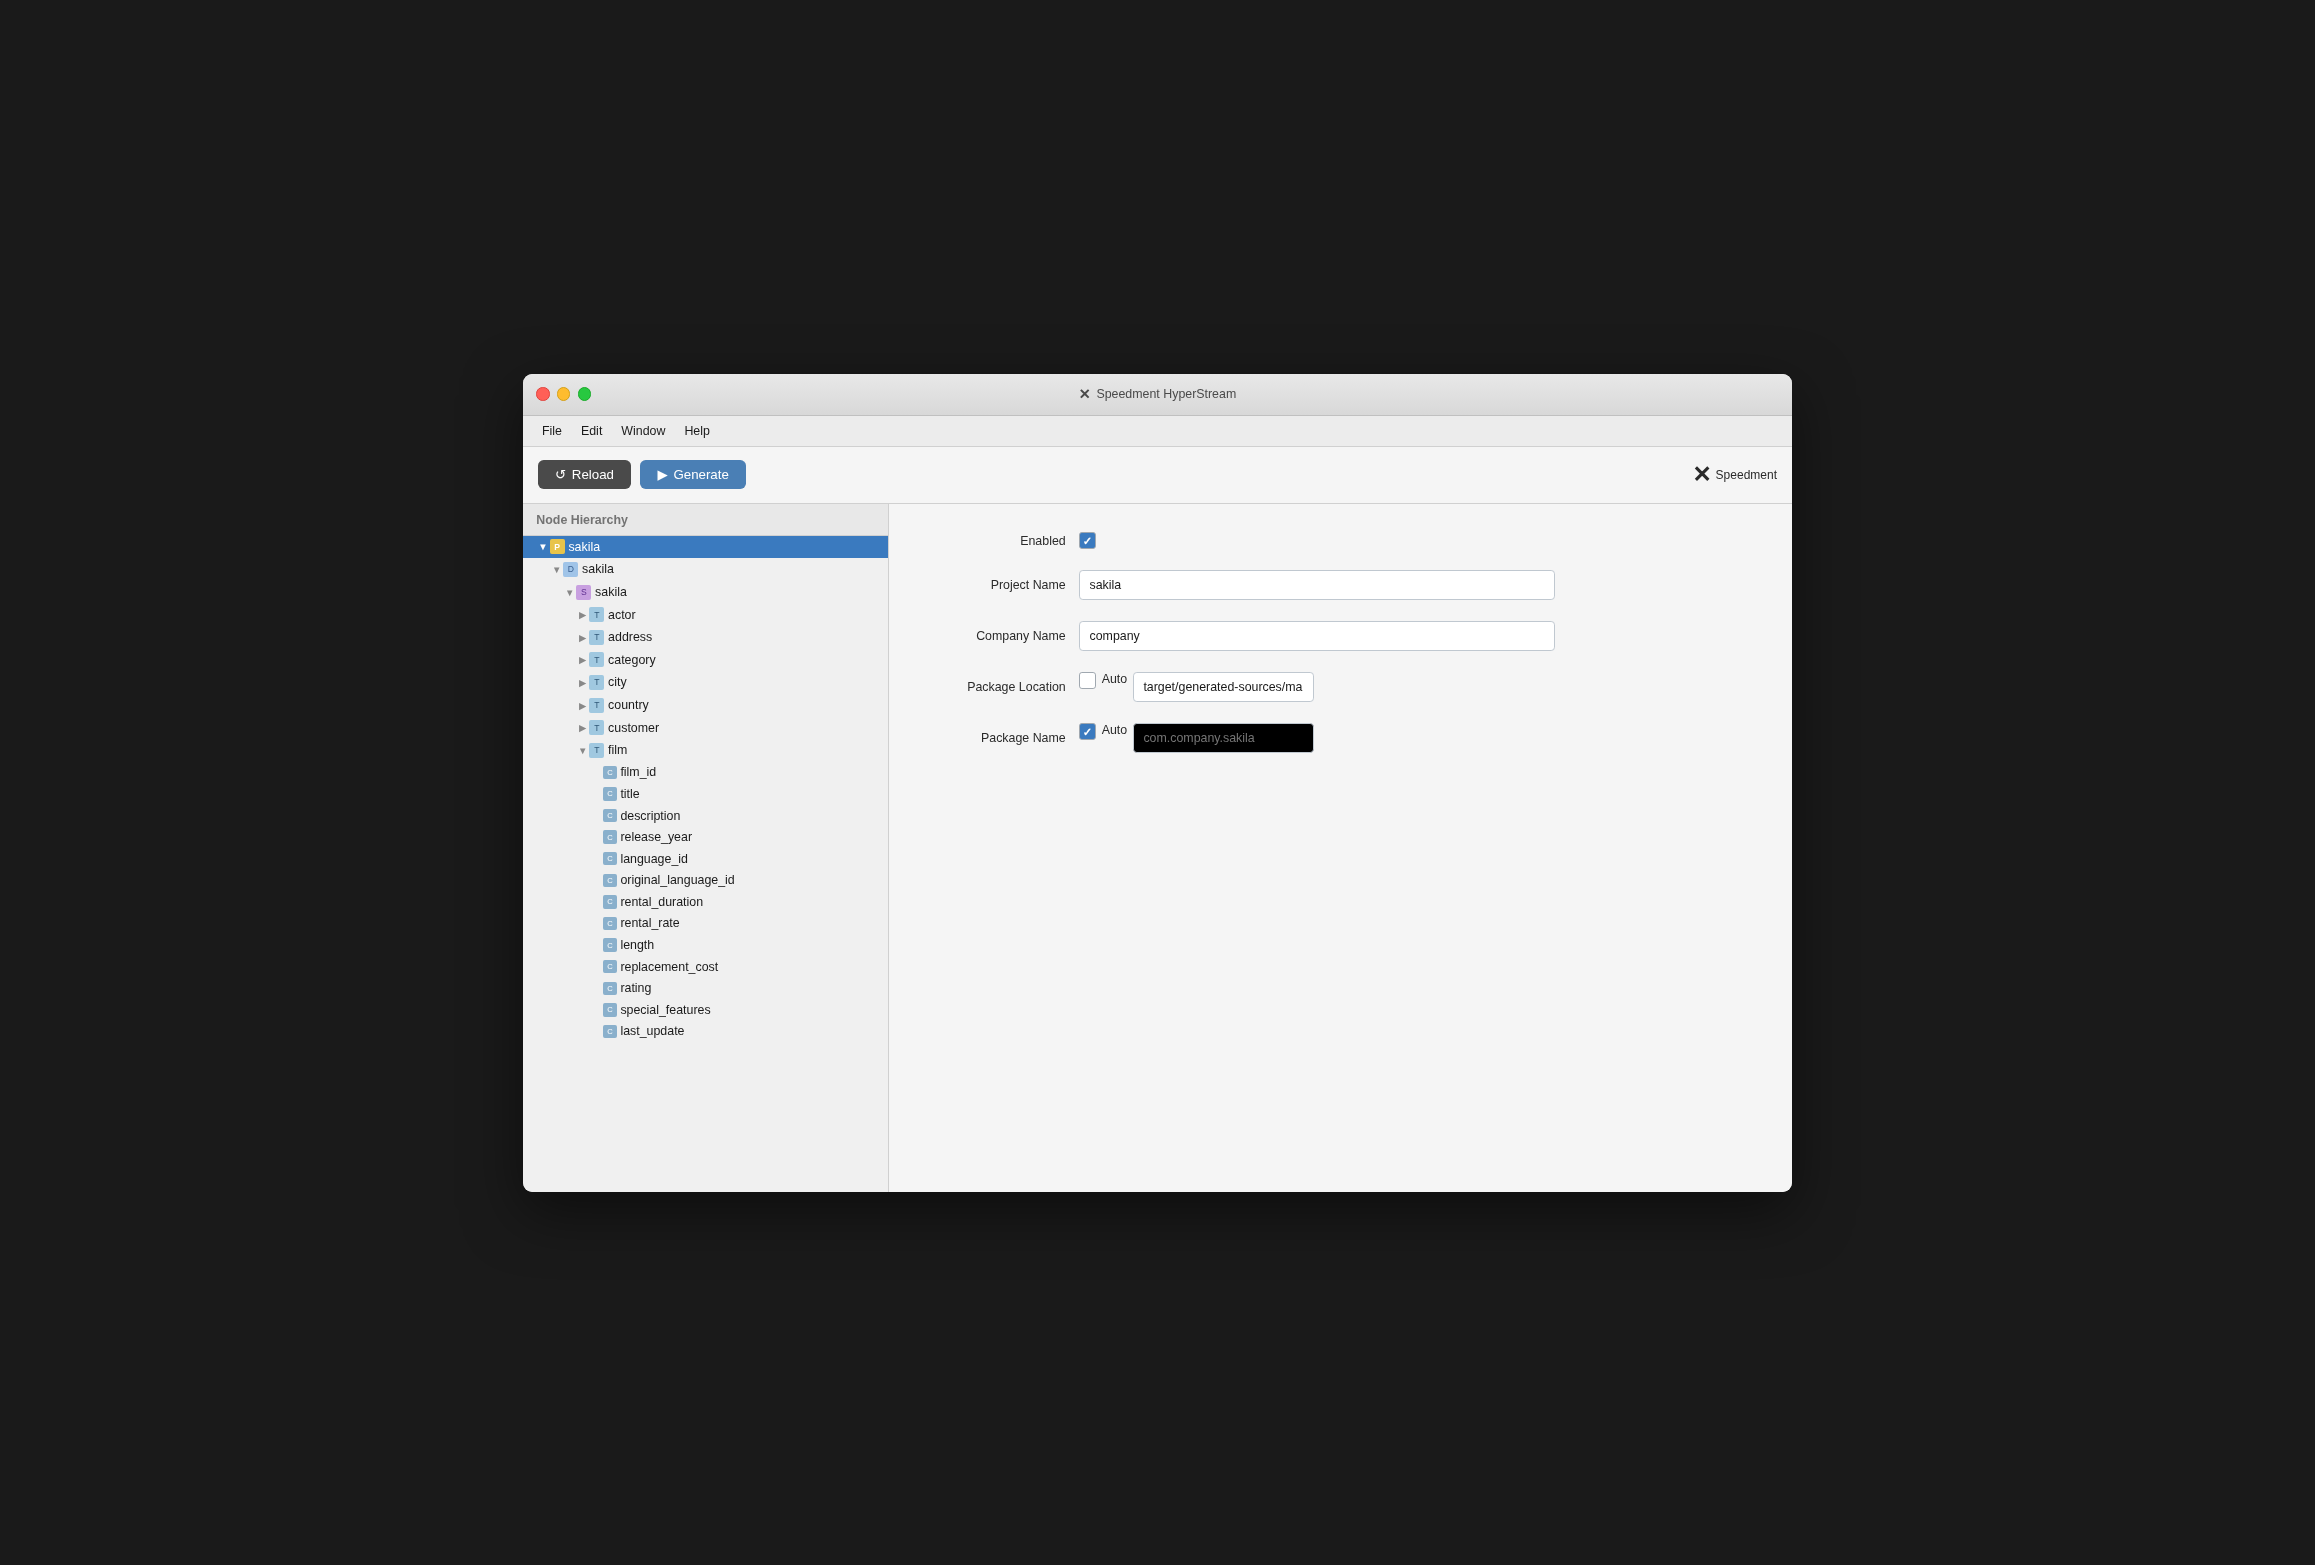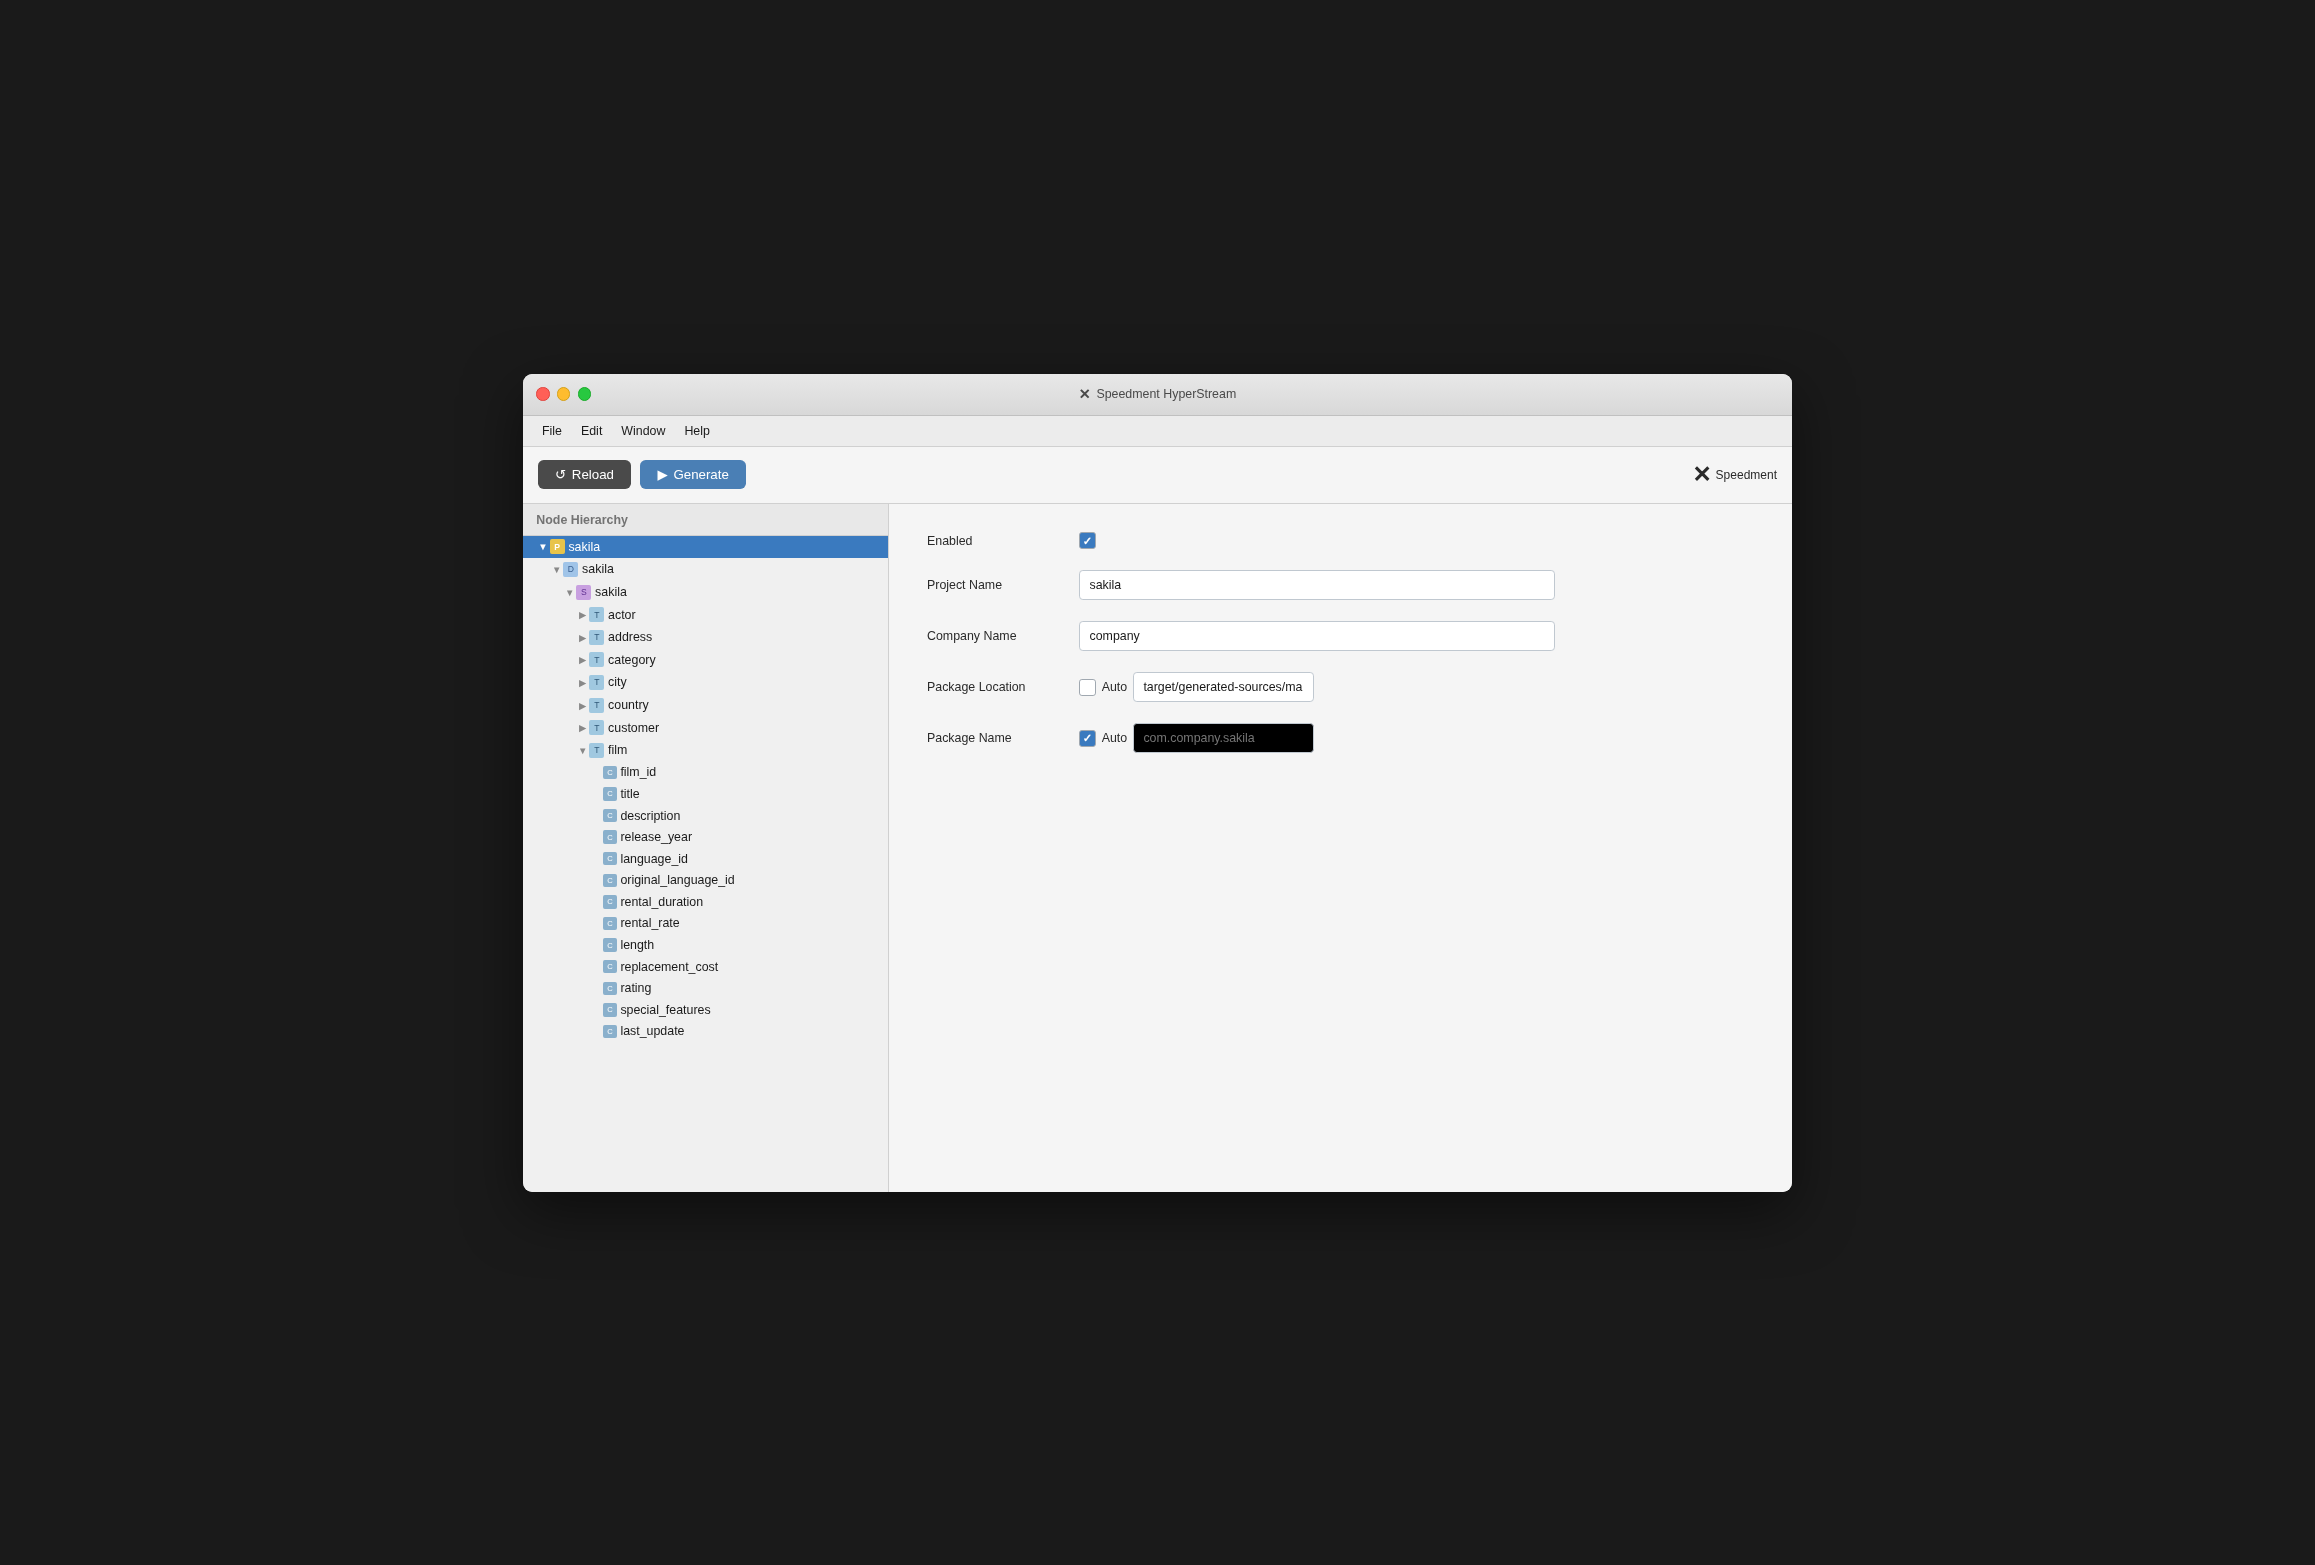--- a/index.html
+++ b/index.html
@@ -233,20 +233,21 @@
       padding: 28.5px 38px;
       overflow-y: auto;
     }
     .form-row {
       display: flex;
       align-items: center;
       margin-bottom: 21px;
     }
     .form-label {
       width: 152px;
+      text-align: right;
       font-size: 12.4px;
       color: #2a2a2a;
       padding-right: 13.3px;
     }
     .form-input {
       flex: 1;
       max-width: 476px;
       height: 30px;
       border: 1px solid #c0c8d0;
       border-radius: 3.8px;
@@ -275,21 +276,21 @@
     .checkbox-custom.unchecked {
       background: white;
     }
     .checkbox-check {
       color: white;
       font-size: 11.4px;
       font-weight: bold;
     }
     .auto-group {
       display: flex;
-      align-items: center;
+      align-items: flex-start;
       gap: 5.7px;
     }
     .auto-label {
       font-size: 12.4px;
       color: #2a2a2a;
     }
     
     .sidebar::-webkit-scrollbar { width: 7.6px; }
     .sidebar::-webkit-scrollbar-track { background: #f0f0f0; }
     .sidebar::-webkit-scrollbar-thumb { background: #c0c0c0; border-radius: 3.8px; }

